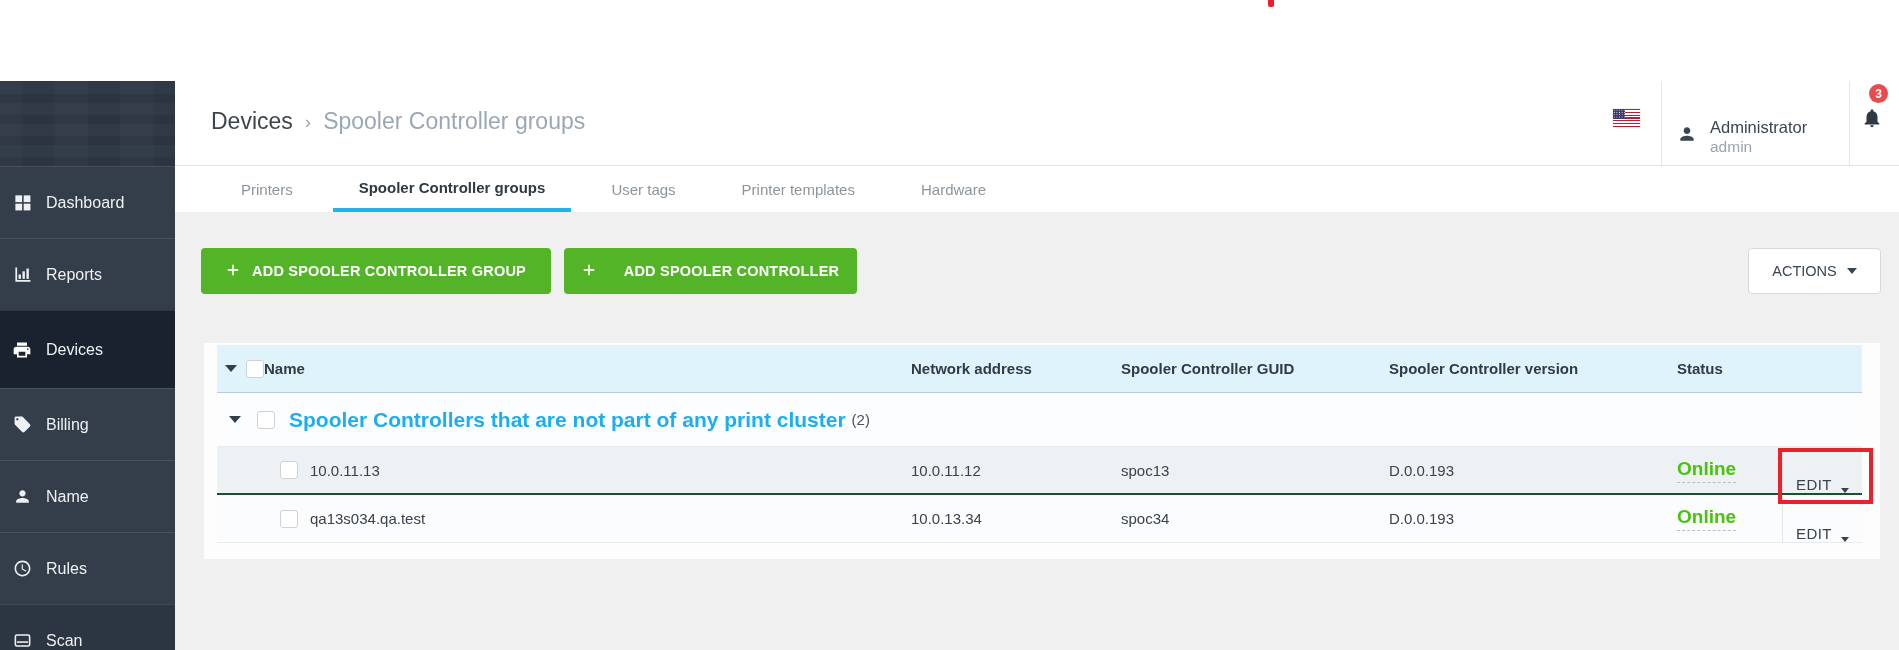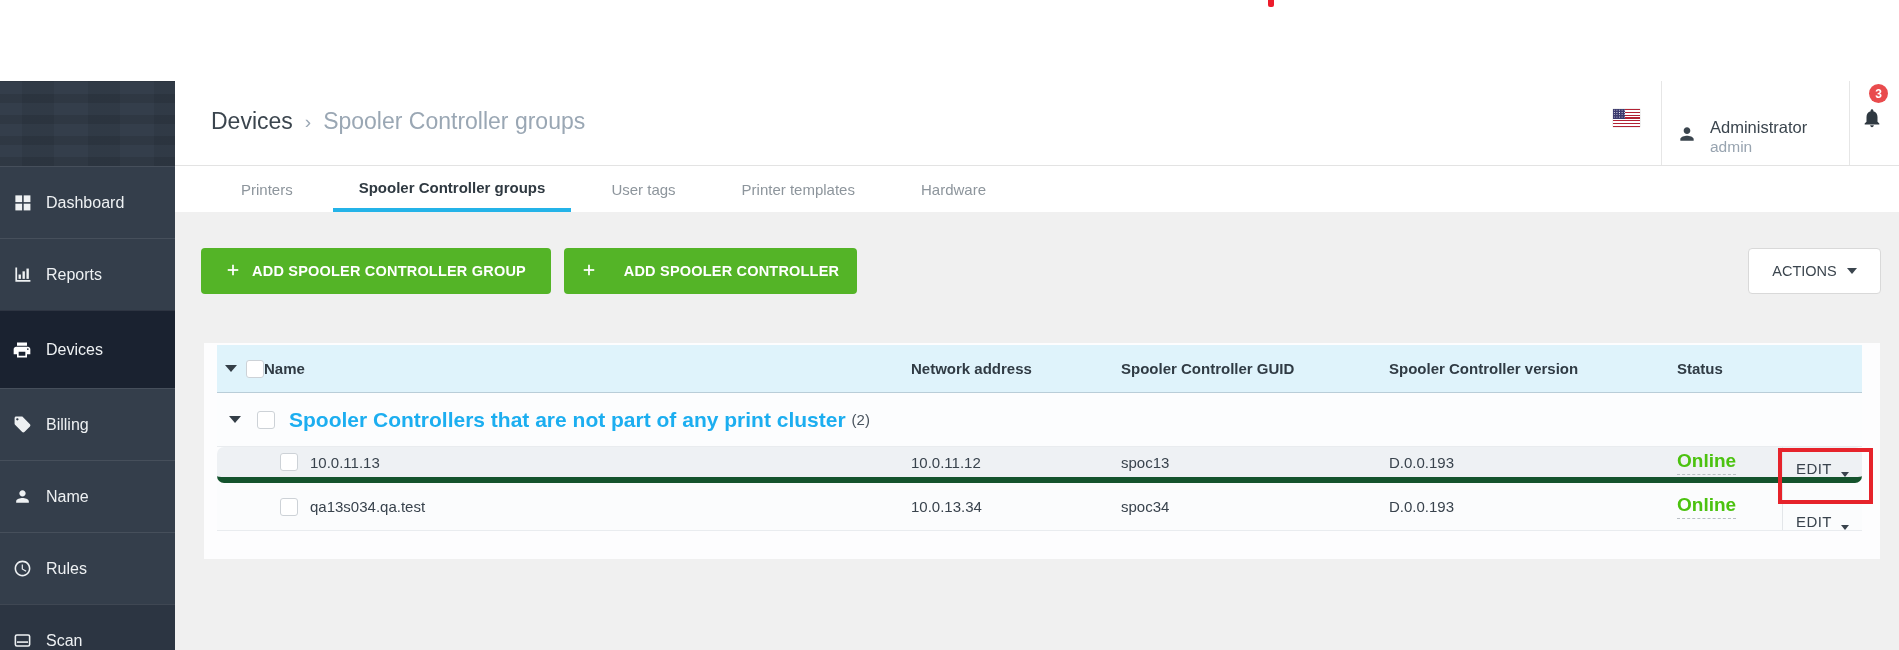--- a/index.html
+++ b/index.html
@@ -58,21 +58,21 @@
   .btn-actions{position:absolute;top:36px;right:18px;width:133px;height:46px;background:#fff;border:1px solid #d9d9d9;border-radius:4px;
     color:#3b454e;font-size:14.5px;display:flex;align-items:center;justify-content:center;gap:10px;box-sizing:border-box;}
   .caret-sm{width:0;height:0;border-left:5px solid transparent;border-right:5px solid transparent;border-top:6px solid #3b454e;}
 
   
   .card{position:absolute;left:29px;top:131px;width:1676px;height:216px;background:#fdfdfe;
     padding:2px 18px 0 13px;box-sizing:border-box;}
   .trow{display:grid;grid-template-columns:690px 210px 268px 288px 109px 80px;align-items:center;box-sizing:border-box;}
   .thead{height:48px;background:#dff3fb;border-bottom:1px solid #b9cdd8;}
   .grow{height:54px;background:#fcfdfe;border-bottom:1px solid #e9ecef;}
-  .drow1{height:36px;background:#eef1f4;border-bottom:6px solid #14532d;border-radius:7px;}
+  .drow1{height:48px;background:#eef1f4;border-bottom:2px solid #14532d;}
   .drow2{height:48px;background:#fbfcfd;border-bottom:1px solid #e9ecef;}
   .cell{font-size:15px;color:#39434d;padding-left:4px;overflow:hidden;white-space:nowrap;}
   .th{font-weight:bold;color:#303b44;}
   .name-cell{display:flex;align-items:center;padding-left:0;}
   .caret-down{width:0;height:0;border-left:6px solid transparent;border-right:6px solid transparent;border-top:7px solid #343e47;flex:0 0 auto;}
   .checkbox{width:18px;height:18px;background:#fff;border:1px solid #cdd2d7;border-radius:3px;flex:0 0 auto;box-sizing:border-box;}
   .thead .caret-down{margin-left:8px;}
   .thead .checkbox{margin-left:9px;}
   .thead .name-label{margin-left:0;}
   .grow .caret-down{margin-left:12px;}

